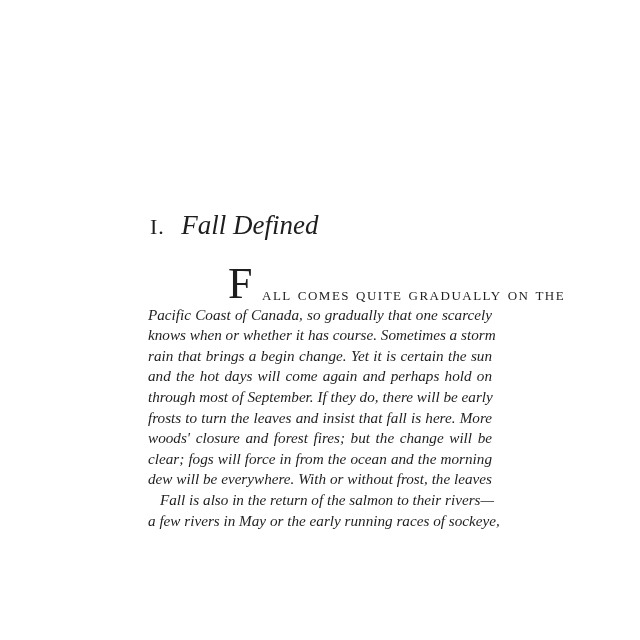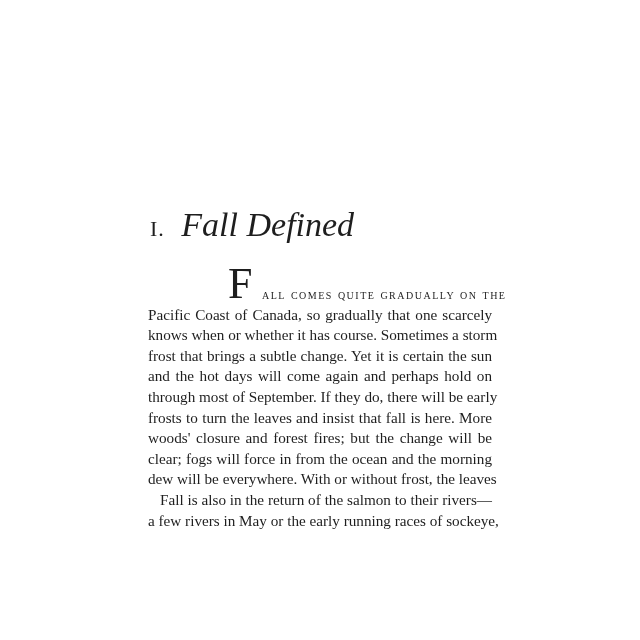--- a/index.html
+++ b/index.html
@@ -29,36 +29,37 @@
       line-height: 30px;
     }
     .chapter-number {
       font-variant: small-caps;
       font-size: 22px;
       letter-spacing: 1px;
       margin-right: 10px;
     }
     .chapter-title {
       font-style: italic;
-      font-size: 34px;
+      font-size: 27px;
     }
     .body-text {
       position: absolute;
       left: 148px;
       top: 268px;
       width: 344px;
       font-size: 15.2px;
       line-height: 20.6px;
     }
     .line {
       display: block;
       white-space: nowrap;
       text-align: justify;
       text-align-last: justify;
       height: 20.6px;
+      font-style: italic;
     }
     .line.last {
       text-align: left;
       text-align-last: left;
     }
     .line.indent {
       padding-left: 12px;
     }
     .first-line {
       display: block;
@@ -73,21 +74,21 @@
     .drop-cap {
       position: absolute;
       left: 80px;
       top: -22px;
       font-size: 44px;
       line-height: 44px;
     }
     .drop-rest {
       font-variant: small-caps;
       letter-spacing: 1.5px;
-      font-size: 14px;
+      font-size: 18px;
       padding-left: 30px;
       display: inline-block;
       width: 230px;
       text-align: justify;
       text-align-last: justify;
     }
   </style>
 </head>
 <body>
 
@@ -98,21 +99,21 @@
     <span class="chapter-title">Fall Defined</span>
   </div>
 
   <div class="body-text">
     <span class="first-line">
       <span class="drop-cap">F</span>
       <span class="drop-rest">all comes quite gradually on the</span>
     </span>
     <span class="line">Pacific Coast of Canada, so gradually that one scarcely</span>
     <span class="line">knows when or whether it has course. Sometimes a storm</span>
-    <span class="line">frost that brings a subtle change. Yet it is certain the sun</span>
+    <span class="line">rain that brings a begin change. Yet it is certain the sun</span>
     <span class="line">and the hot days will come again and perhaps hold on</span>
     <span class="line">through most of September. If they do, there will be early</span>
     <span class="line">frosts to turn the leaves and insist that fall is here. More</span>
     <span class="line">woods' closure and forest fires; but the change will be</span>
     <span class="line">clear; fogs will force in from the ocean and the morning</span>
     <span class="line">dew will be everywhere. With or without frost, the leaves</span>
     <span class="line indent">Fall is also in the return of the salmon to their rivers—</span>
     <span class="line">a few rivers in May or the early running races of sockeye,</span>
   </div>
 

